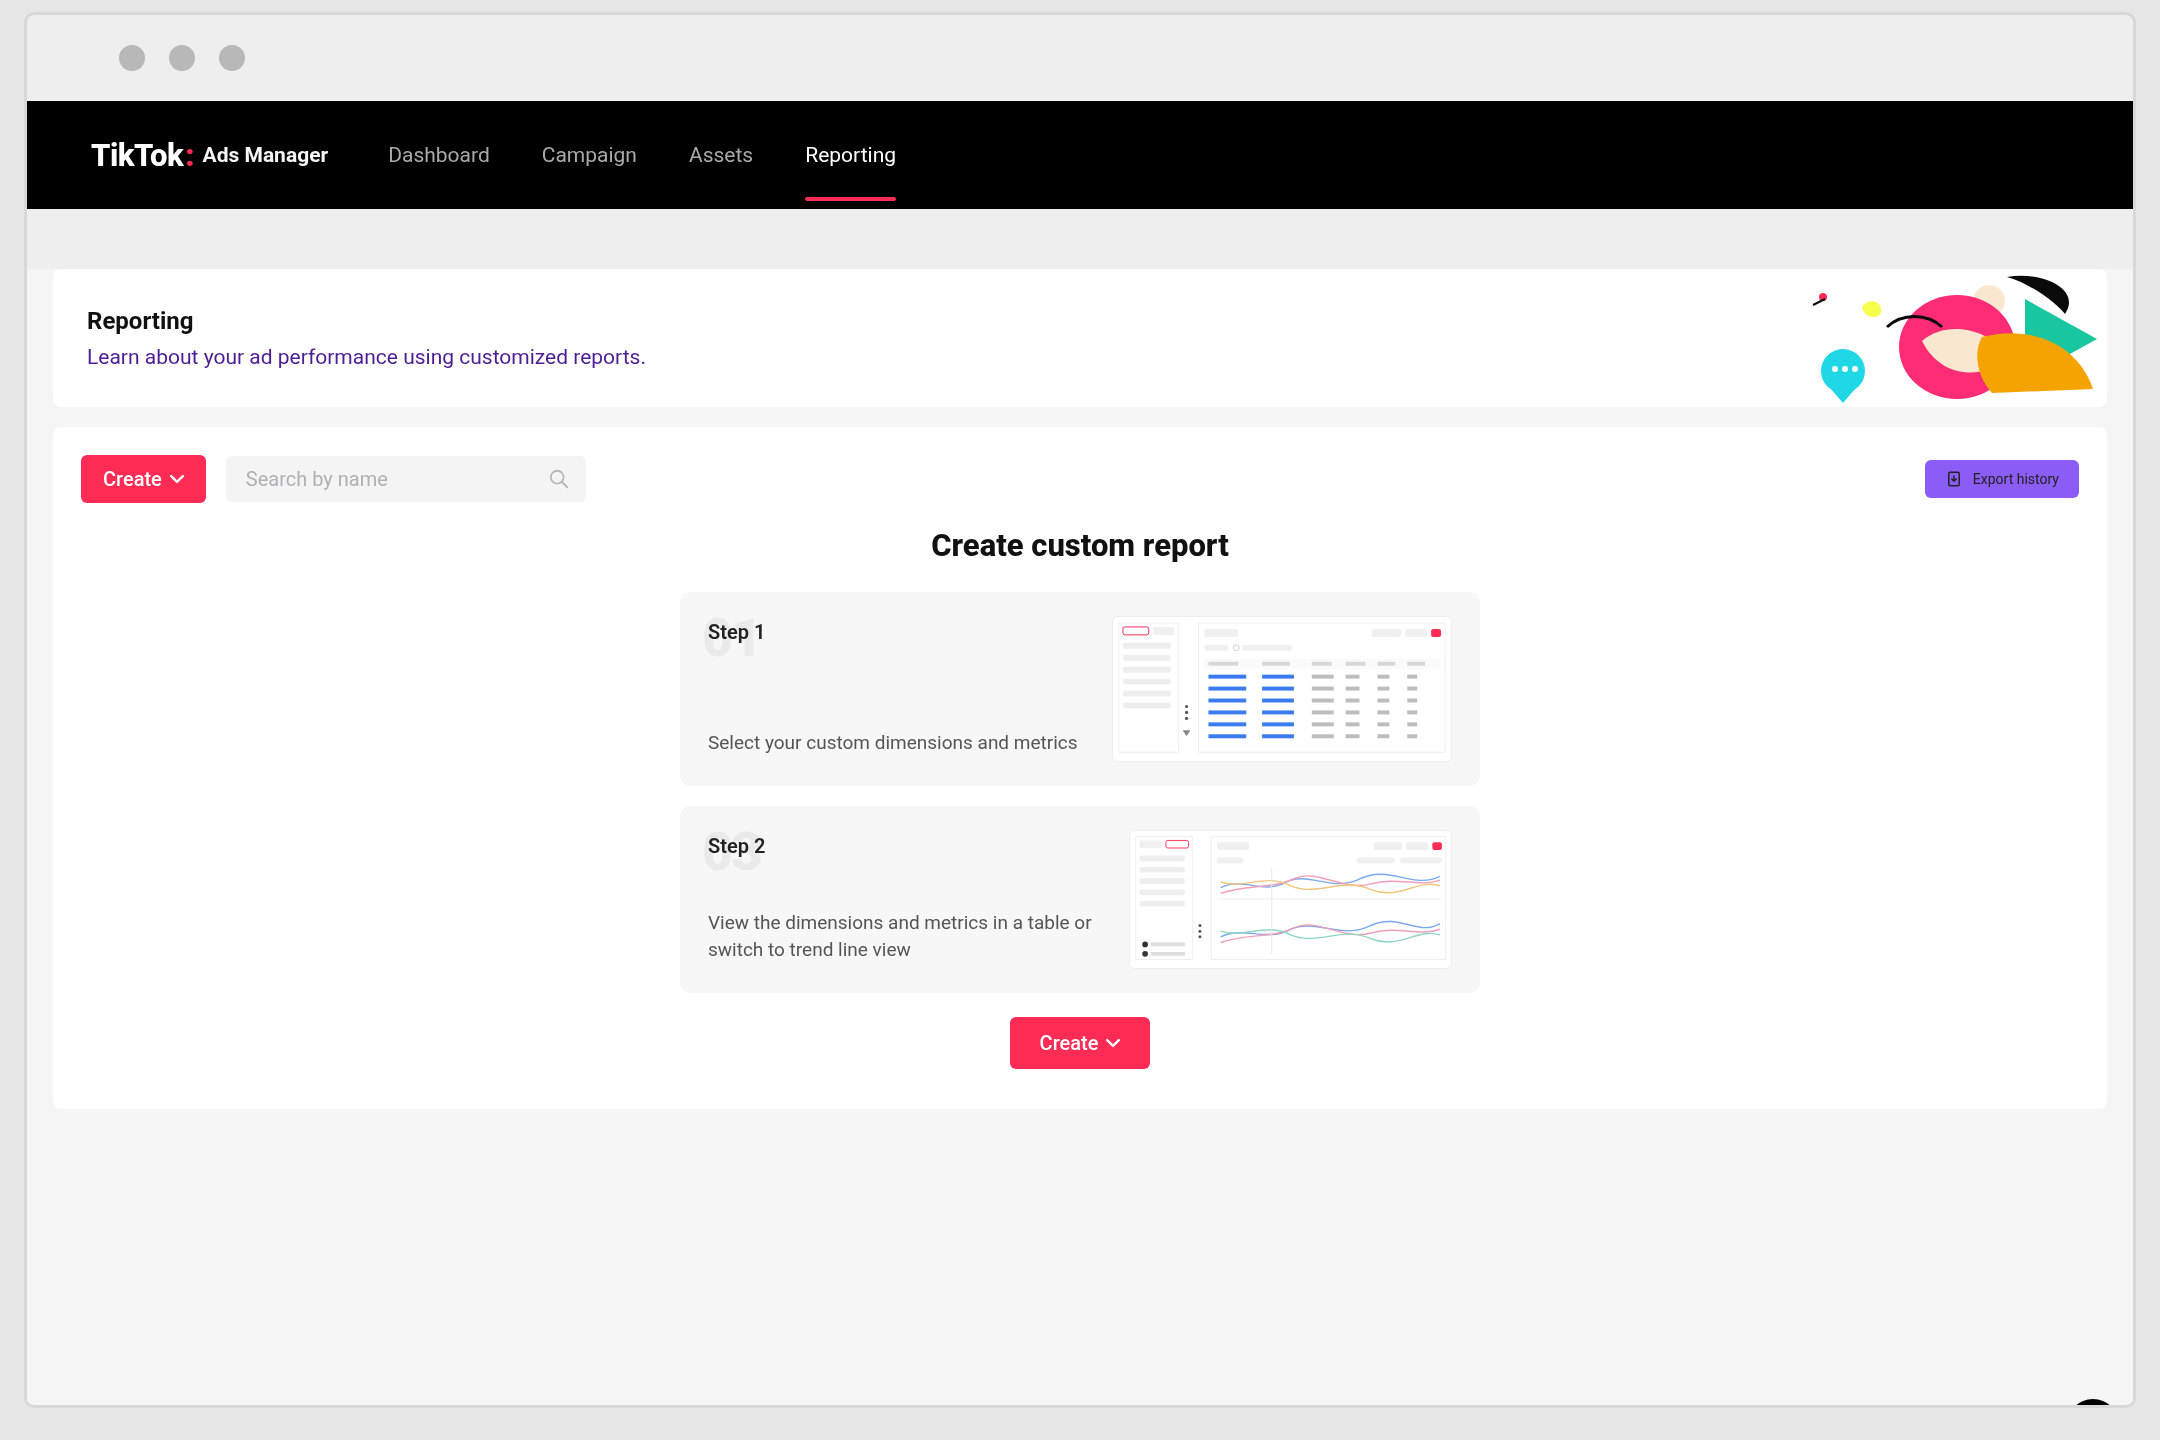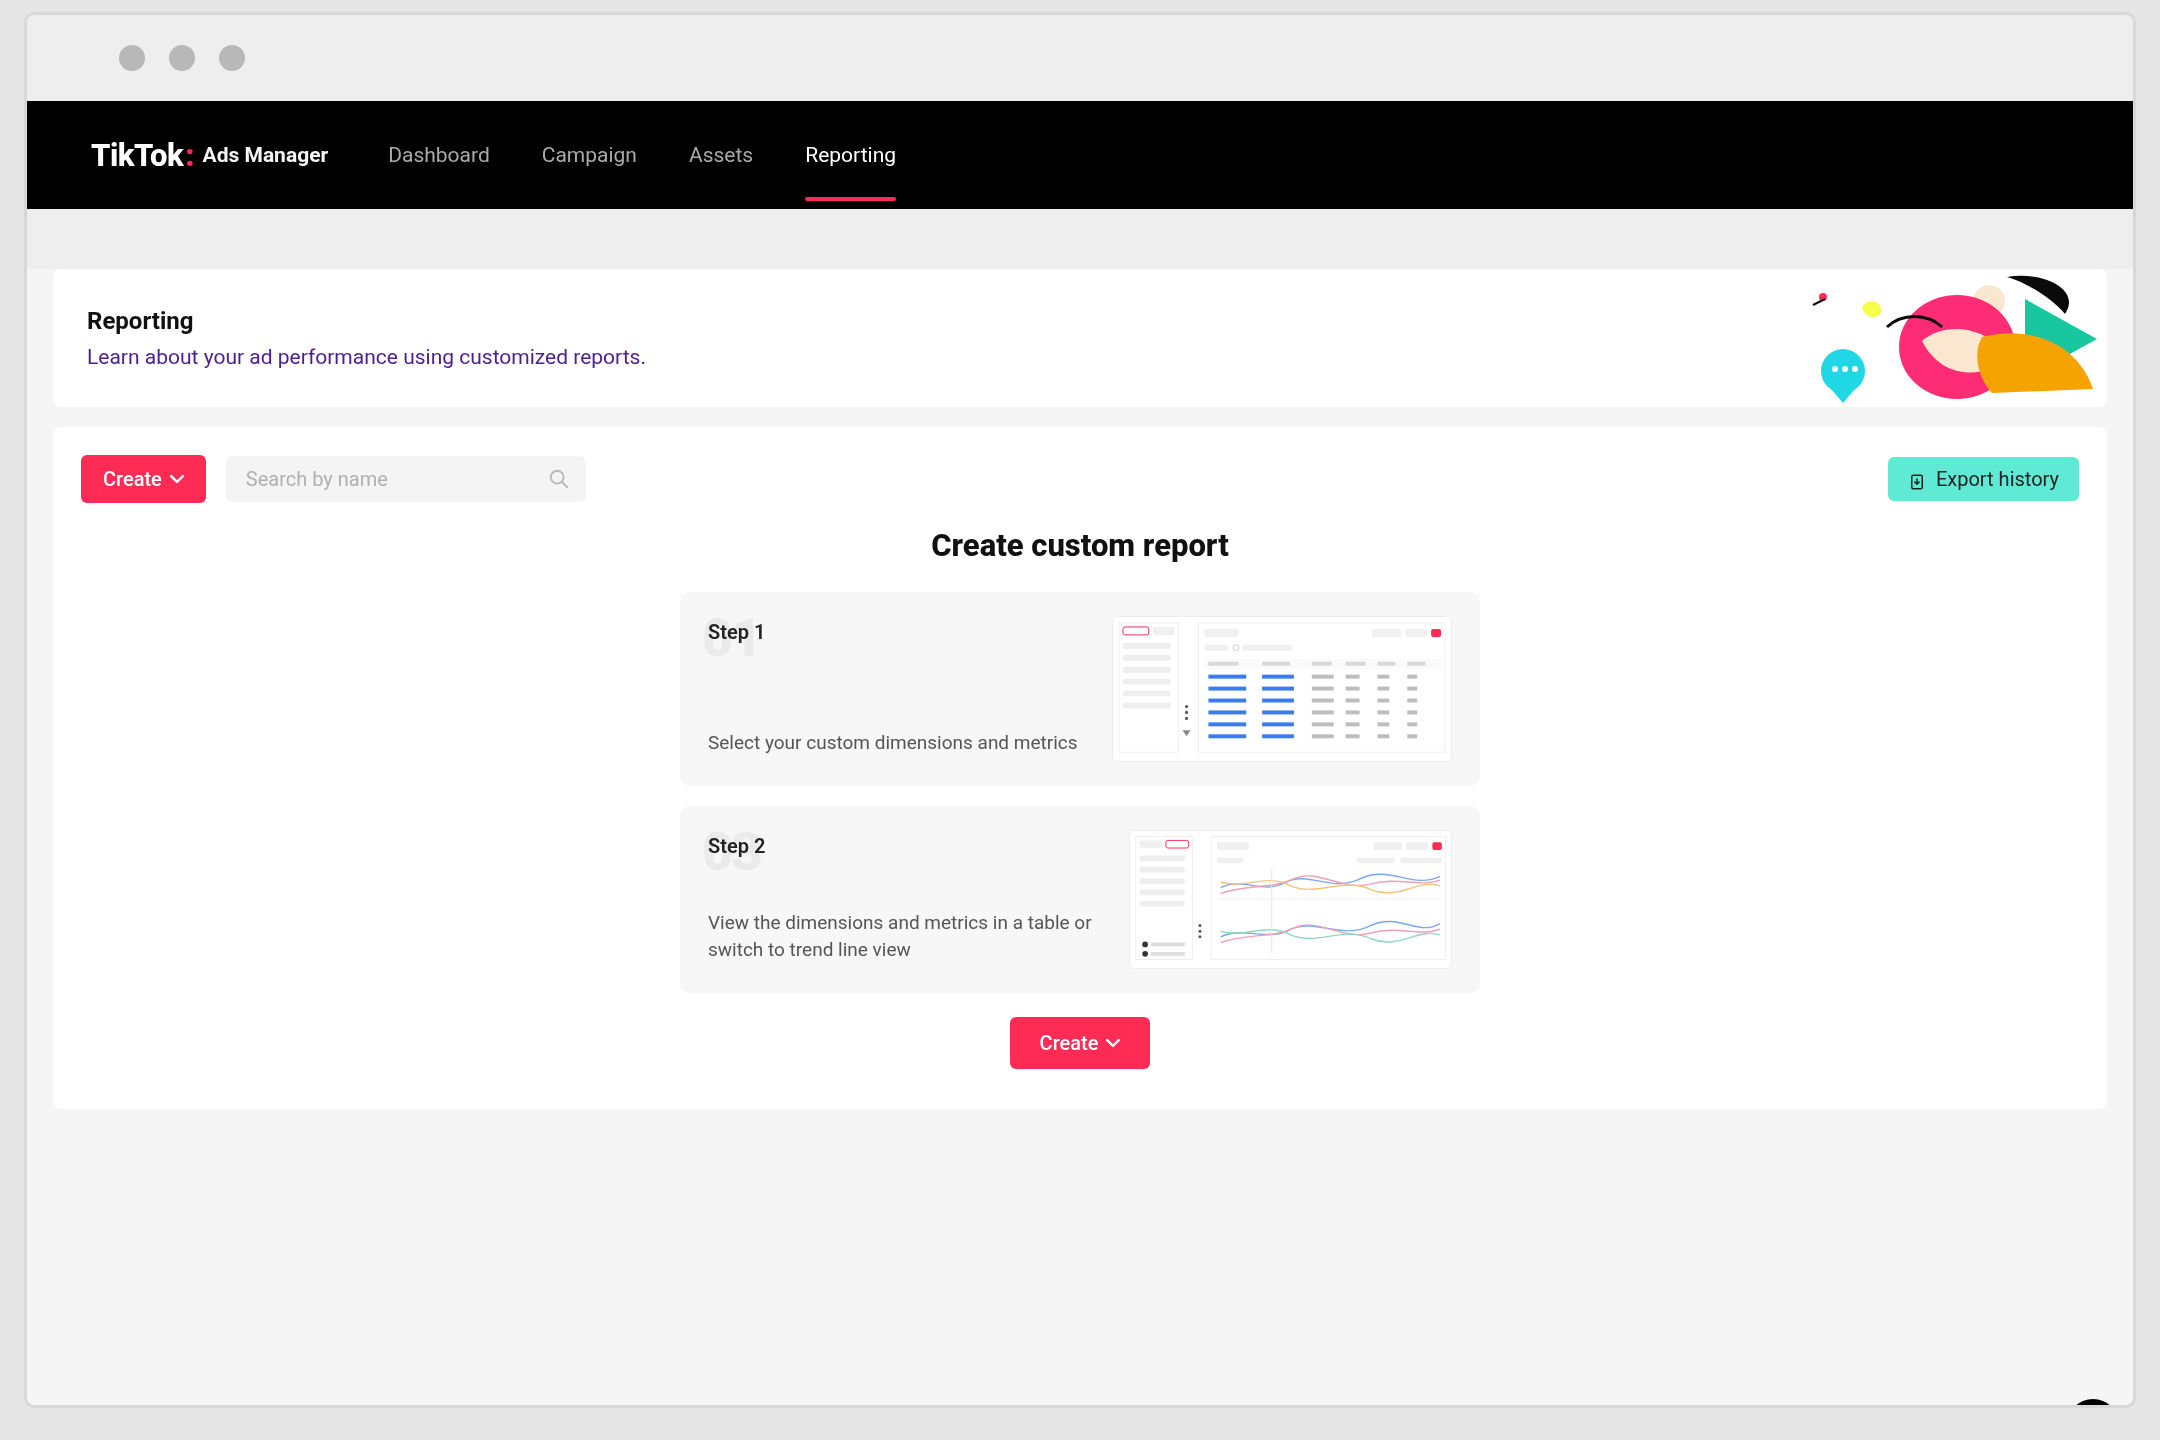--- a/index.html
+++ b/index.html
@@ -76,23 +76,23 @@
     position: relative; background: #f4f4f5; border-radius: 6px;
     width: 360px; height: 46px; display: flex; align-items: center;
   }
   .search-input {
     background: transparent; border: none; outline: none;
     font-size: 20px; color: #333; padding: 0 48px 0 20px; width: 100%; height: 100%;
   }
   .search-input::placeholder { color: #b0b0b2; }
   .search-icon { position: absolute; right: 16px; top: 50%; transform: translateY(-50%); width: 22px; height: 22px; opacity: 0.55; }
   .export-btn {
-    margin-left: auto; background: #5eead4; border: none; border-radius: 6px;
-    padding: 10px 20px; font-size: 20px; color: #222; cursor: pointer;
-    display: inline-flex; align-items: flex-end; gap: 10px;
+    margin-left: auto; background: #8b5cf6; border: none; border-radius: 6px;
+    padding: 10px 20px; font-size: 14px; color: #222; cursor: pointer;
+    display: inline-flex; align-items: center; gap: 10px;
   }
   
   .section-title { text-align: center; font-size: 31px; font-weight: 800; margin-top: 24px; color: #111; }
   
   .steps { width: 800px; margin: 28px auto 0 auto; display: flex; flex-direction: column; gap: 20px; }
   .step-card {
     background: #f7f7f8; border-radius: 10px; padding: 24px 28px;
     display: flex; align-items: stretch; gap: 12px; min-height: 180px;
   }
   .step-text { flex: 1 1 auto; display: flex; flex-direction: column; justify-content: space-between; position: relative; padding: 4px 0 6px 0; }

